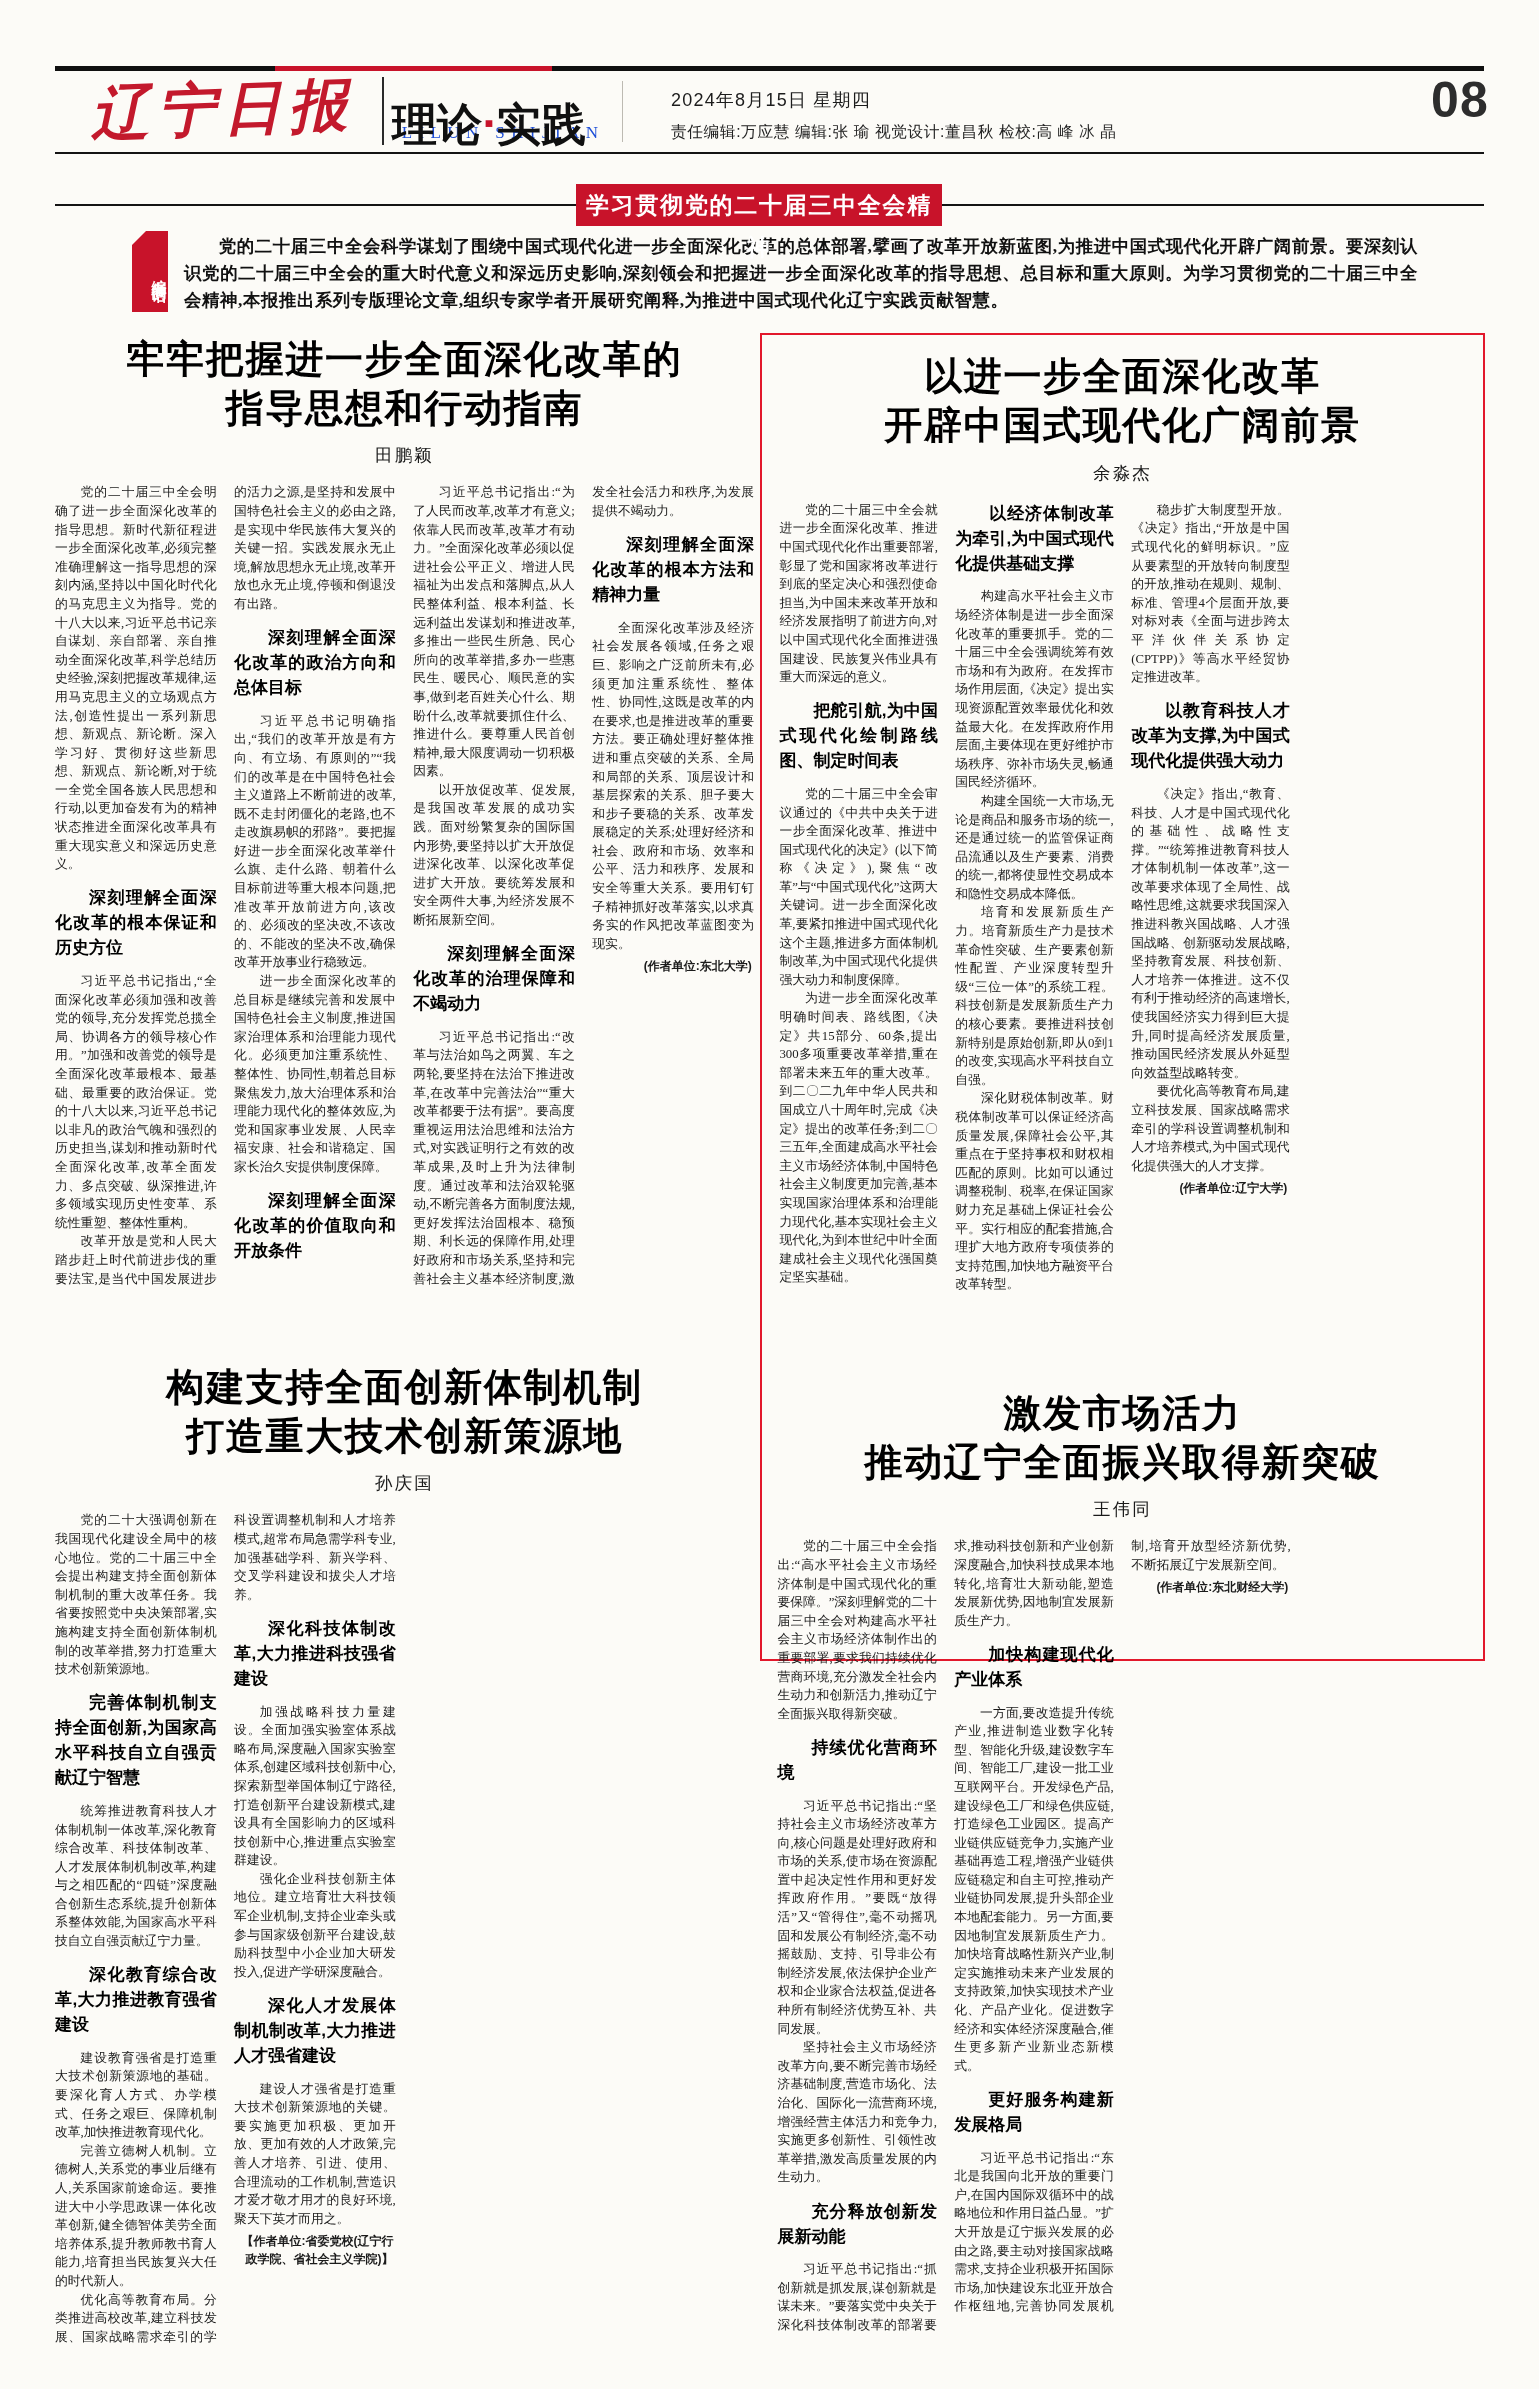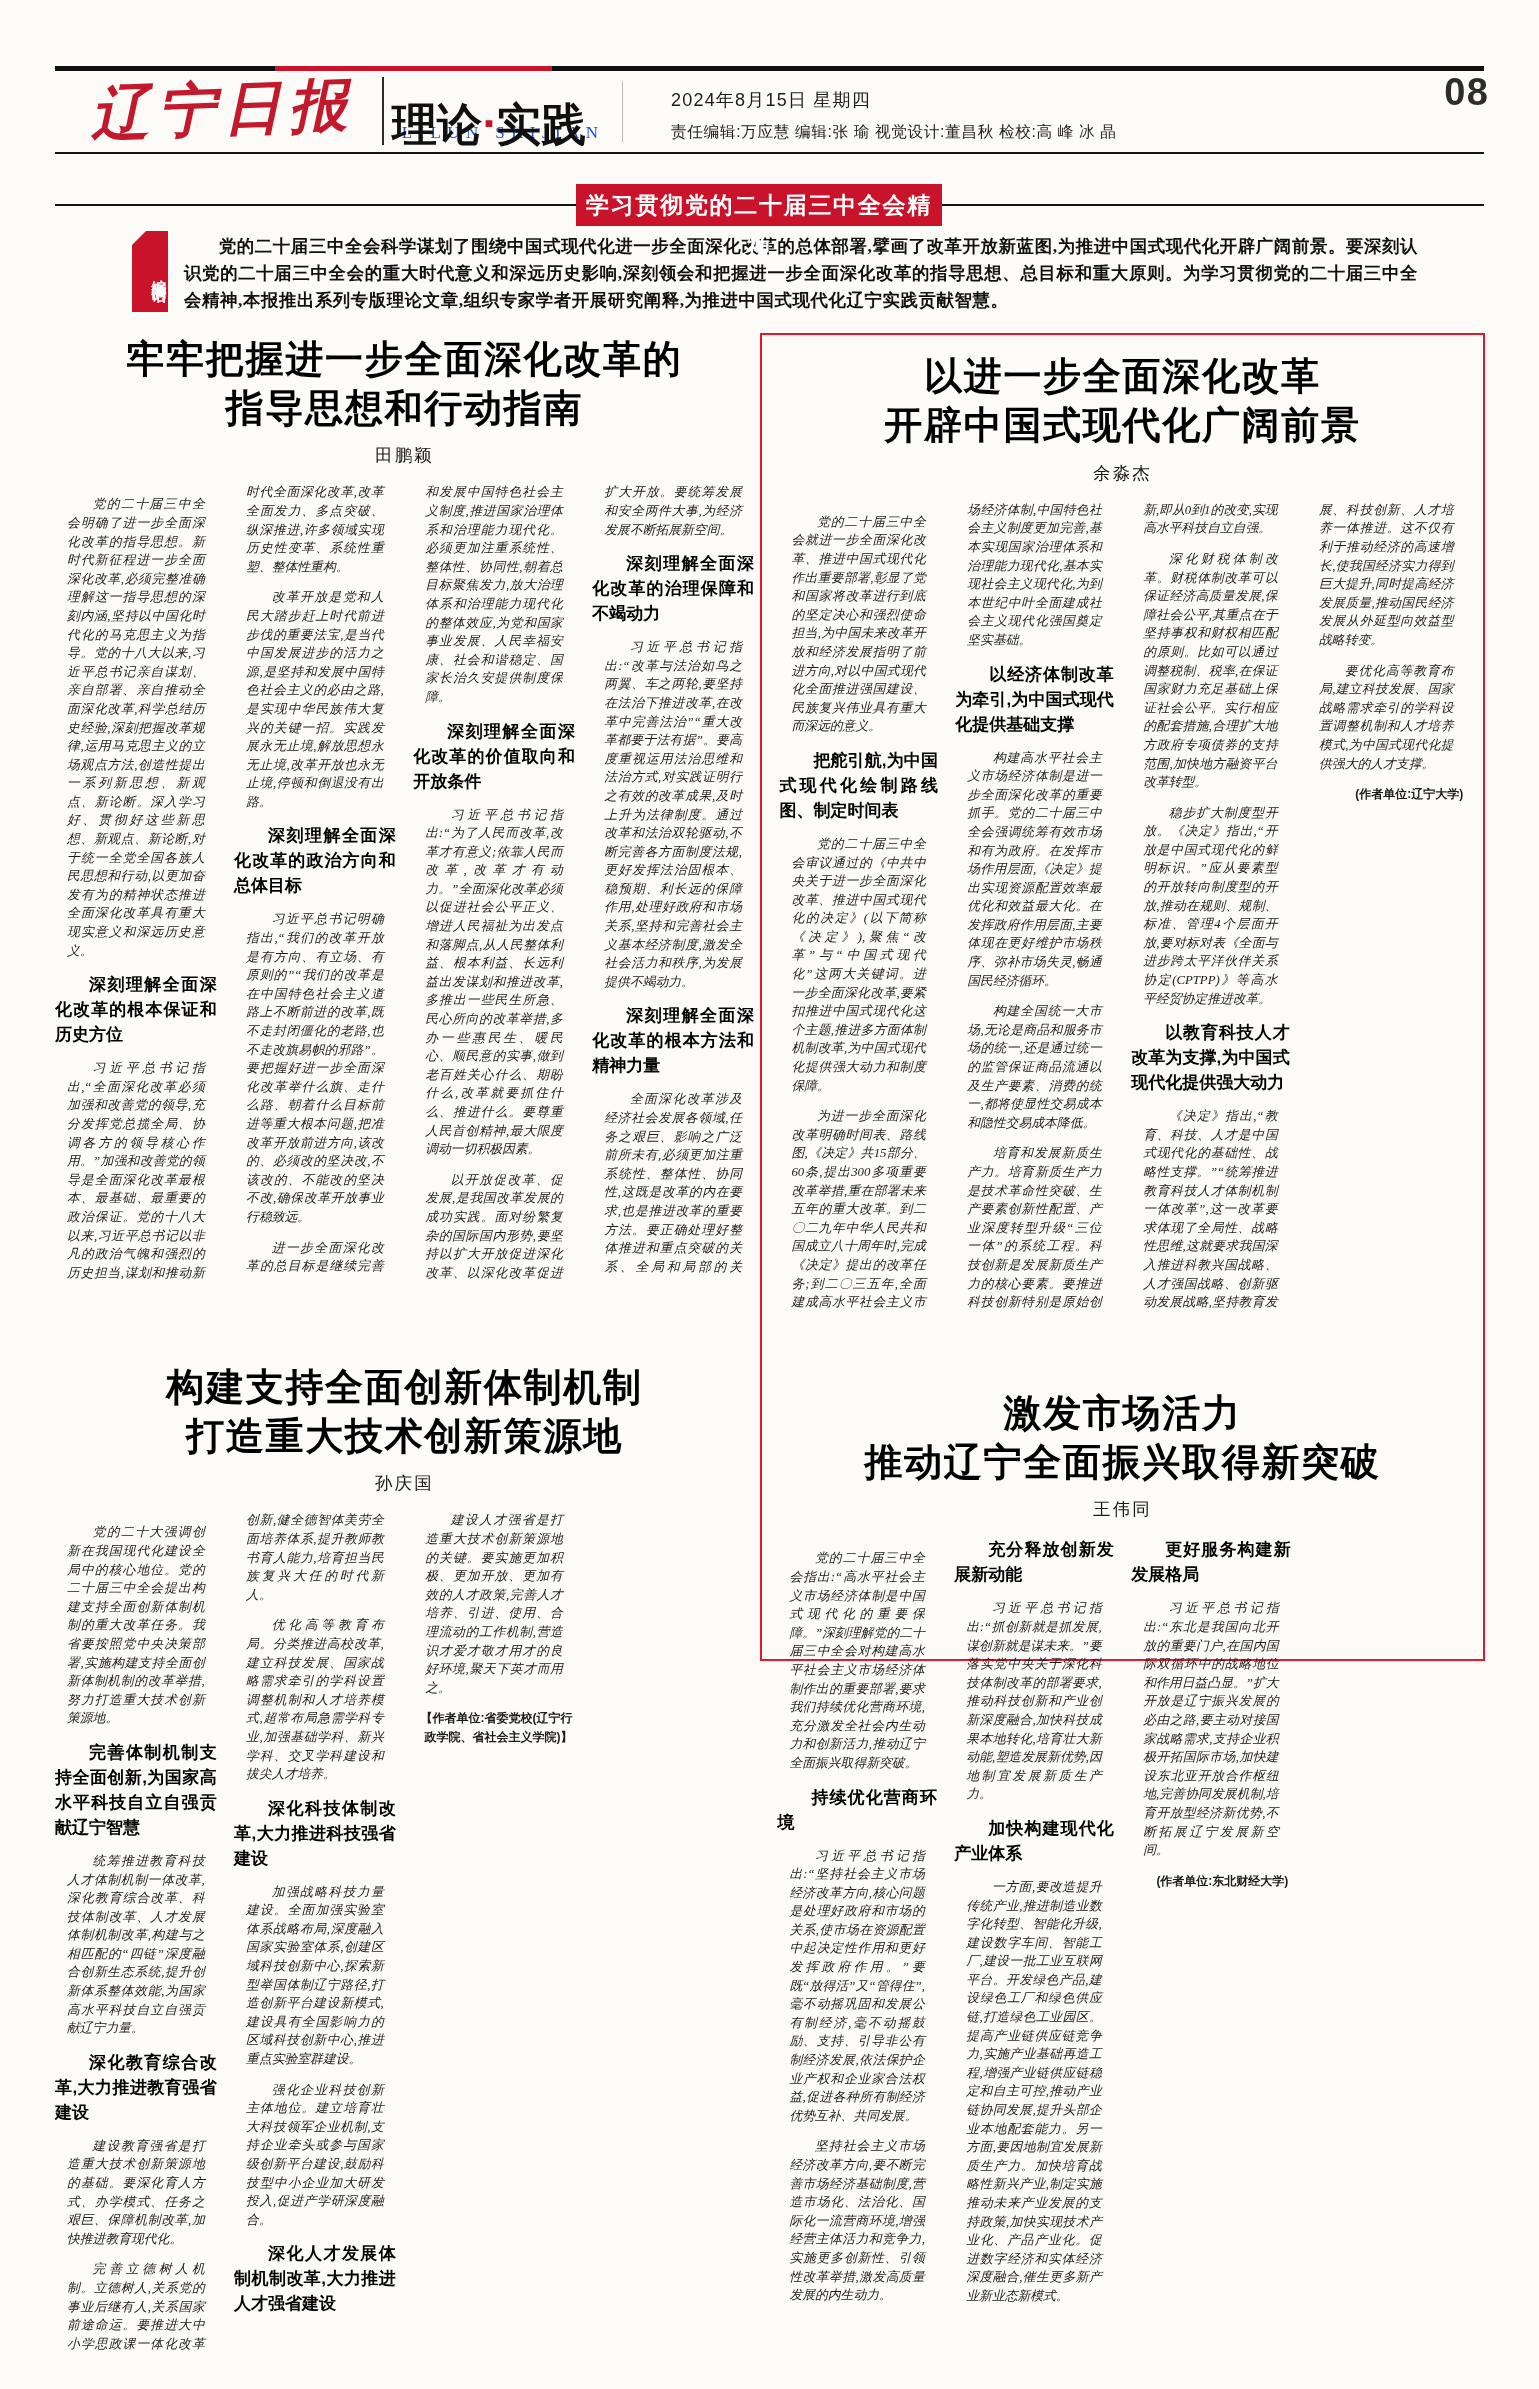--- a/index.html
+++ b/index.html
@@ -34,21 +34,21 @@
   .date-divider{position:absolute;left:622px;top:81px;width:1.2px;height:61px;background:#bdbab2;}
   .date-block{
     position:absolute;left:671px;top:88px;width:696px;
     font-family:"Liberation Sans","DejaVu Sans",sans-serif;color:#1c1c1c;
   }
   .date-line{font-size:18px;letter-spacing:1.2px;}
   .staff-line{font-size:15.7px;margin-top:10.4px;letter-spacing:0.6px;color:#222;}
   .page-num{
     position:absolute;left:1419px;top:71px;width:70px;text-align:right;
     font-family:"Liberation Sans","DejaVu Sans",sans-serif;
-    font-size:38px;font-weight:bold;color:#2d2d2d;letter-spacing:1.2px;
+    font-size:50px;font-weight:bold;color:#2d2d2d;letter-spacing:1.2px;
   }
   .rule-a{position:absolute;left:55px;top:152px;width:1429px;height:1.7px;background:#141414;}
   .rule-b{position:absolute;left:55px;top:204px;width:1429px;height:1.7px;background:#141414;z-index:1;}
   .banner{
     position:absolute;left:576px;top:184px;width:366px;height:42px;z-index:2;
     background:#c8132a;color:#ffffff;text-align:center;line-height:42px;
     font-family:"Liberation Sans","DejaVu Sans",sans-serif;font-weight:bold;
     font-size:23px;letter-spacing:1.7px;
   }
   
@@ -82,21 +82,21 @@
   }
   .byline{text-align:center;font-size:17.4px;margin-top:10.4px;color:#1a1a1a;letter-spacing:2.3px;}
   .body{
     margin-top:16px;column-count:4;column-gap:17.4px;column-fill:auto;
     overflow:hidden;text-align:justify;font-size:12.8px;line-height:18.6px;color:#1b1b1b;
   }
   #a1 .body{height:806px;}
   #a2 .body{height:816px;}
   #a3 .body{height:842px;}
   #a4 .body{height:812px;}
-  .para{margin:12px;text-indent:2em;font-style:italic;}
+  .para{margin:0;text-indent:2em;}
   .subhead{
     font-family:"Liberation Sans","DejaVu Sans",sans-serif;font-weight:bold;
     font-size:17px;line-height:25px;margin:11.6px 0;text-indent:2em;text-align:justify;color:#000;
   }
   .attrib{
     text-align:right;font-family:"Liberation Sans","DejaVu Sans",sans-serif;
     font-weight:bold;font-size:12px;margin-top:3.5px;padding-right:2.3px;
   }
 </style>
 </head>

